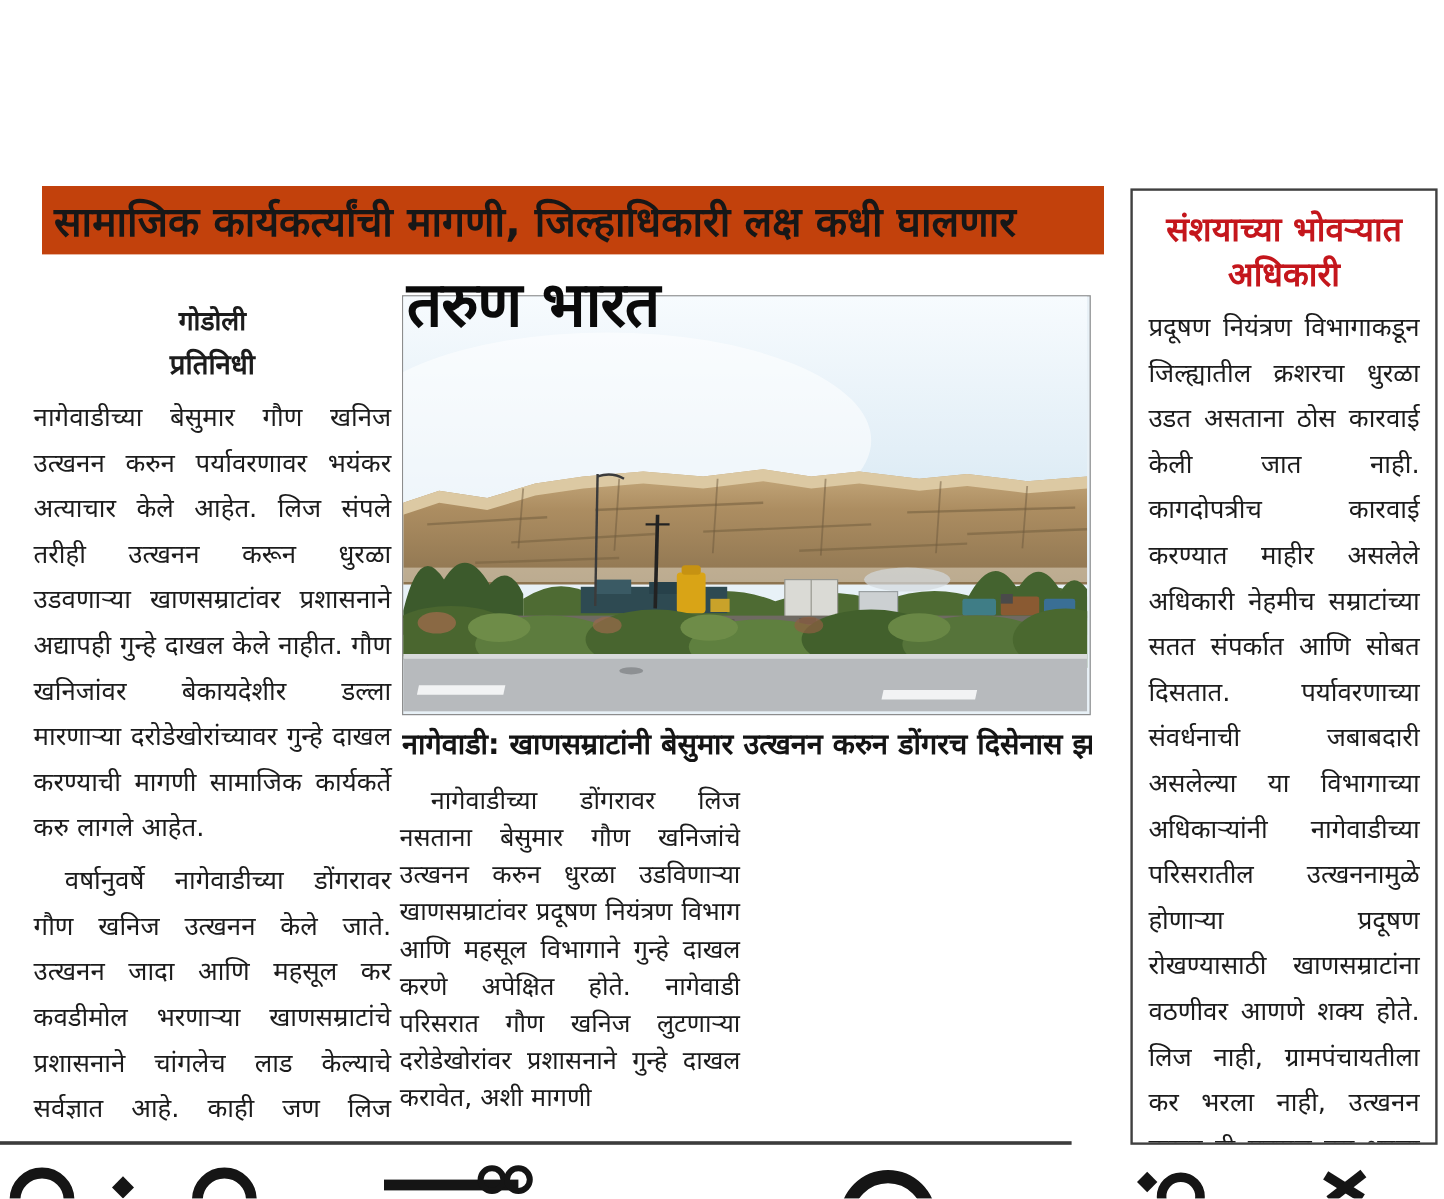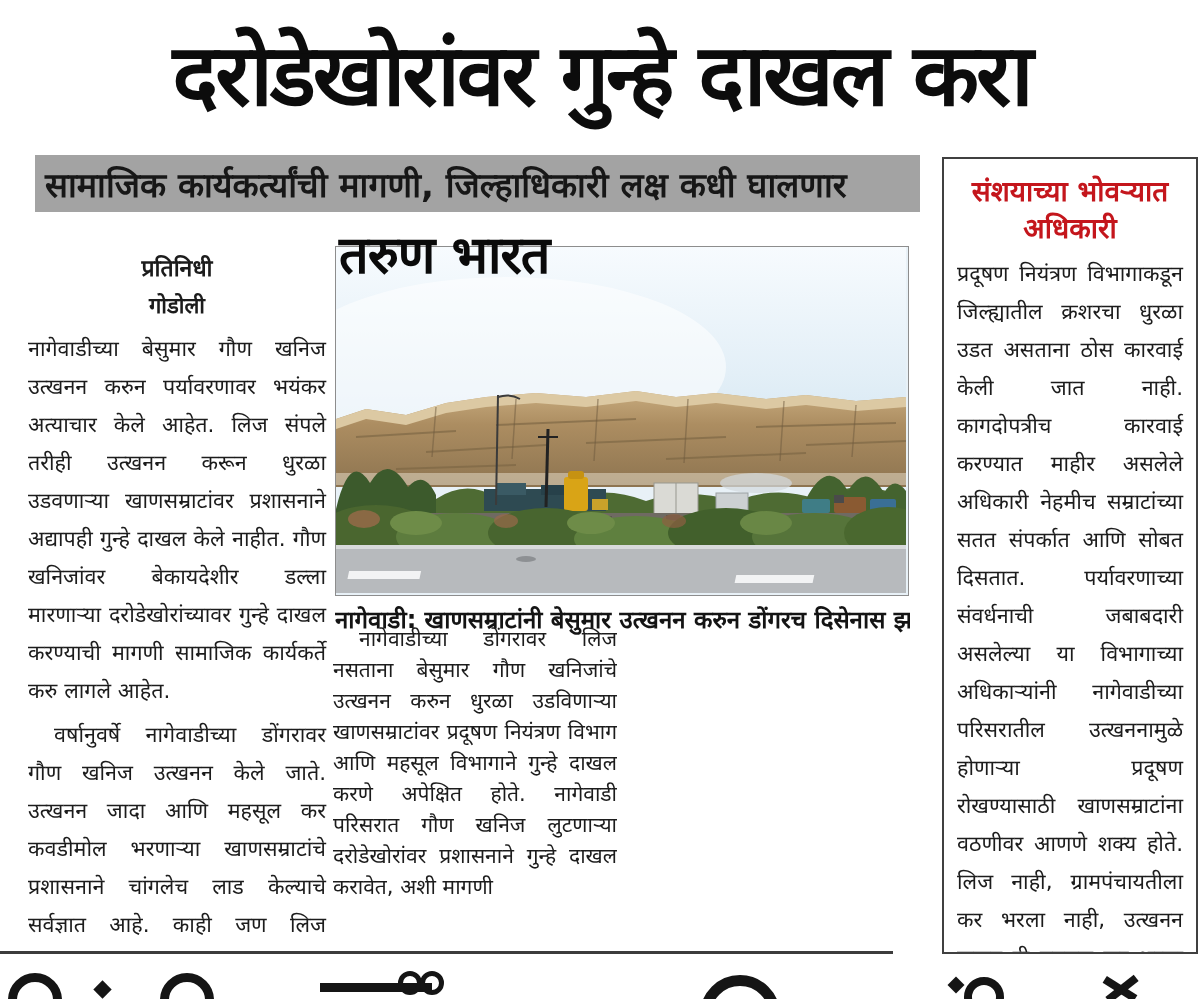--- a/index.html
+++ b/index.html
@@ -9,21 +9,21 @@
   }
   
   .headline{
     position:absolute;left:0;top:0;width:1203px;height:150px;
     display:flex;align-items:center;justify-content:center;
     font-size:86px;font-weight:800;letter-spacing:-3px;color:#0c0c0c;
     white-space:nowrap;line-height:1.1;
   }
   .subhead{
     position:absolute;left:35px;top:155px;width:885px;height:57px;
-    background:#a3a3a3;display:flex;align-items:center;
+    background:#c2410c;display:flex;align-items:center;
     padding-left:10px;box-sizing:border-box;
     font-size:34px;font-weight:700;color:#171717;white-space:nowrap;overflow:hidden;
   }
   
   .col1{
     position:absolute;left:22px;top:250px;width:310px;height:692px;overflow:hidden;
     font-size:21.5px;line-height:38px;text-align:justify;
   }
   .byline{ text-align:center;font-weight:700;line-height:37px;font-size:23px;}
   .col1 p{margin:6px;}
@@ -40,21 +40,21 @@
     pointer-events:none;
   }
   .wm-title{font-size:52px;font-weight:700;color:#0a0a0a;line-height:62px;letter-spacing:-1px;}
   .wm-date{font-size:36px;font-weight:700;color:#0a0a0a;line-height:62px;padding-right:6px;letter-spacing:-1px;}
   .caption{
     position:absolute;left:335px;top:602px;width:575px;
     font-size:24px;font-weight:700;color:#141414;white-space:nowrap;overflow:hidden;
   }
   
   .col2,.col3{
-    position:absolute;top:624px;width:284px;height:292px;overflow:hidden;
+    position:absolute;top:652px;width:284px;height:292px;overflow:hidden;
     font-size:21px;line-height:31px;text-align:justify;
   }
   .col2{left:333px;}
   .col3{left:623px;}
   .col2 p,.col3 p{margin:0;}
   .col3 .para-gap{margin-top:0;}
   
   .sidebar{
     position:absolute;left:942px;top:157px;width:256px;height:797px;
     border:2px solid #404040;background:#ffffff;box-sizing:border-box;
@@ -74,29 +74,28 @@
   .frag-diamond{position:absolute;background:#151515;transform:rotate(45deg);}
   .frag-bar{position:absolute;background:#151515;}
   .frag-x1{transform:rotate(32deg);}
   .frag-x2{transform:rotate(-38deg);}
 </style>
 </head>
 <body>
 
 <div class="page">
 
-  <div class="headline">दरोडेखोरांवर गुन्हे दाखल करा</div>
 
   <div class="subhead">
     <span>सामाजिक कार्यकर्त्यांची मागणी, जिल्हाधिकारी लक्ष कधी घालणार</span>
   </div>
 
   <div class="col1">
+    <div class="byline" style="font-size:22px;">गोडोली</div>
     <div class="byline">प्रतिनिधी</div>
-    <div class="byline" style="font-size:22px;">गोडोली</div>
     <p>नागेवाडीच्या बेसुमार गौण खनिज उत्खनन करुन पर्यावरणावर भयंकर अत्याचार केले आहेत. लिज संपले तरीही उत्खनन करून धुरळा उडवणाऱ्या खाणसम्राटांवर प्रशासनाने अद्यापही गुन्हे दाखल केले नाहीत. गौण खनिजांवर बेकायदेशीर डल्ला मारणाऱ्या दरोडेखोरांच्यावर गुन्हे दाखल करण्याची मागणी सामाजिक कार्यकर्ते करु लागले आहेत.</p>
     <p class="indent">वर्षानुवर्षे नागेवाडीच्या डोंगरावर गौण खनिज उत्खनन केले जाते. उत्खनन जादा आणि महसूल कर कवडीमोल भरणाऱ्या खाणसम्राटांचे प्रशासनाने चांगलेच लाड केल्याचे सर्वज्ञात आहे. काही जण लिज नसताना ही उत्खनन करतात, त्यांच्यावर दंडात्मक कारवाई करून ही मंडळी तो भरत नाही. उलट न्यायालयात याचिका दाखल करून प्रशासनाला आव्हान देतात.</p>
   </div>
 
   <div class="photo-wrap">
     <svg width="570" height="346" viewBox="0 0 570 346" xmlns="http://www.w3.org/2000/svg">
       <defs>
         <linearGradient id="sky" x1="0" y1="0" x2="0" y2="1">
           <stop offset="0" stop-color="#f7fbfe"></stop>
           <stop offset="0.55" stop-color="#e3eff7"></stop>

